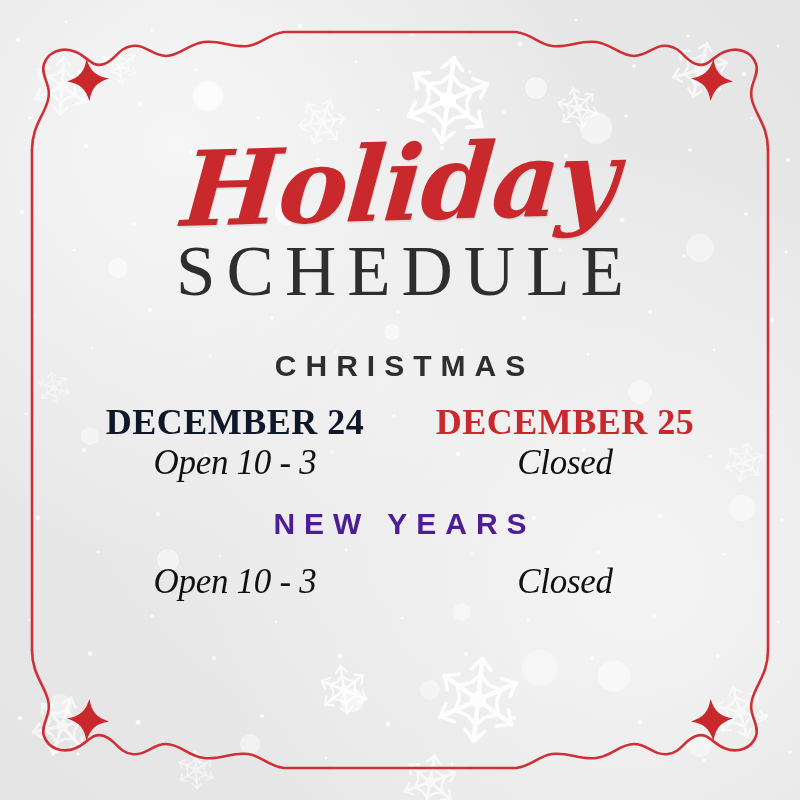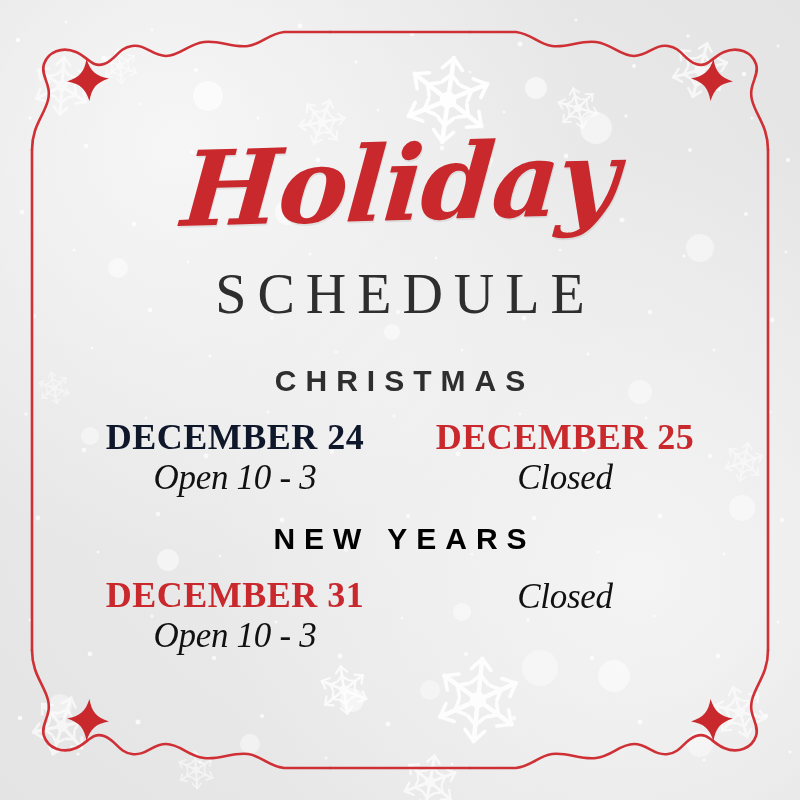--- a/index.html
+++ b/index.html
@@ -47,25 +47,24 @@
     font-size:104px;
     line-height:1;
     letter-spacing:-2px;
     transform:skewX(-6deg) rotate(-1.6deg);
     text-shadow:1px 2px 0 rgba(0,0,0,.07);
   }
 
   .serif-title {
     font-family:"Liberation Serif", serif;
     font-weight:400;
-    font-size:56px;
+    font-size:71px;
     line-height:1;
     letter-spacing:11px;
     text-indent:11px;
-    margin-top:30px;
   }
 
   .section-label {
     font-family:"Liberation Sans", sans-serif;
     font-weight:700;
     font-size:30px;
     letter-spacing:9px;
     text-indent:9px;
     line-height:1;
   }
@@ -380,27 +379,26 @@
         <div class="hours" style="color: rgb(17, 17, 17);">Open 10 - 3</div>
       </div>
       <div class="cell">
         <div class="date" style="color: rgb(201, 40, 45);">DECEMBER 25</div>
         <div class="hours" style="color: rgb(17, 17, 17);">Closed</div>
       </div>
     </div>
 
     <div class="sp-c"></div>
 
-    <div class="section-label" style="color: #000000;">NEW YEARS</div>
+    <div class="section-label" style="color: #4c1d95;">NEW YEARS</div>
 
     <div class="sp-d"></div>
 
     <div class="grid">
       <div class="cell">
-        <div class="date" style="color: rgb(201, 40, 45);">DECEMBER 31</div>
         <div class="hours" style="color: rgb(17, 17, 17);">Open 10 - 3</div>
       </div>
       <div class="cell">
         <div class="hours" style="color: rgb(17, 17, 17);">Closed</div>
       </div>
     </div>
 
   </div>
 </div>
 

